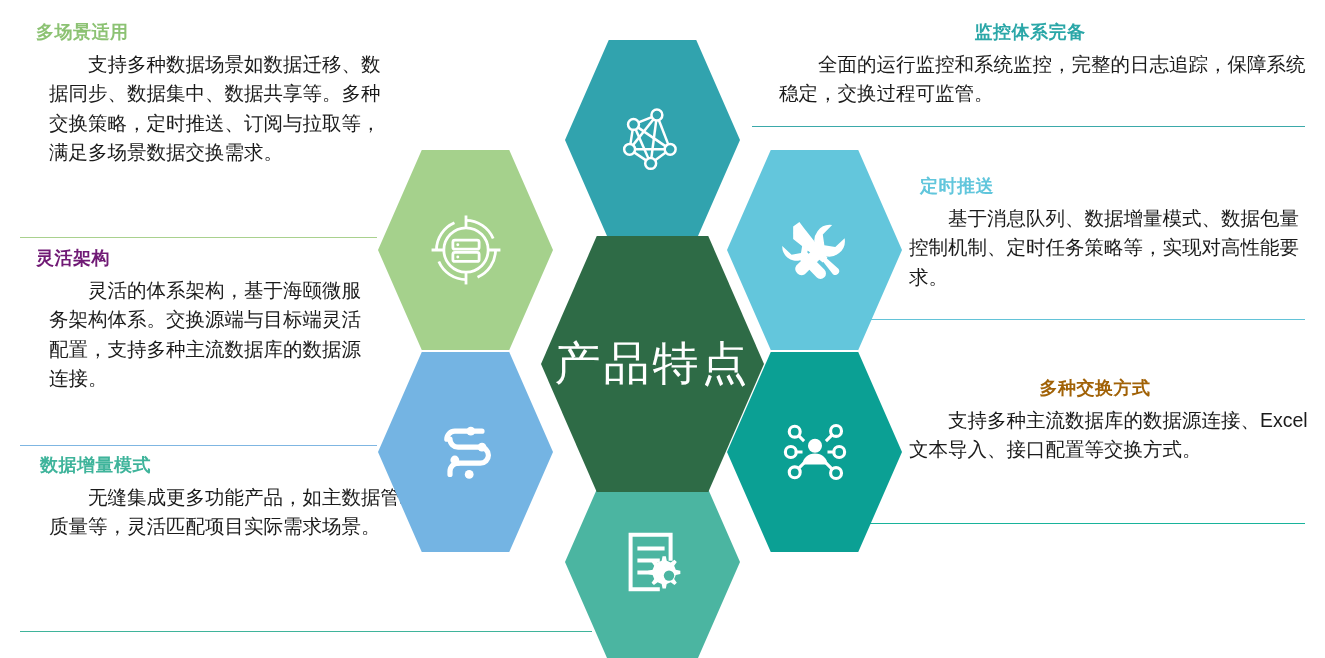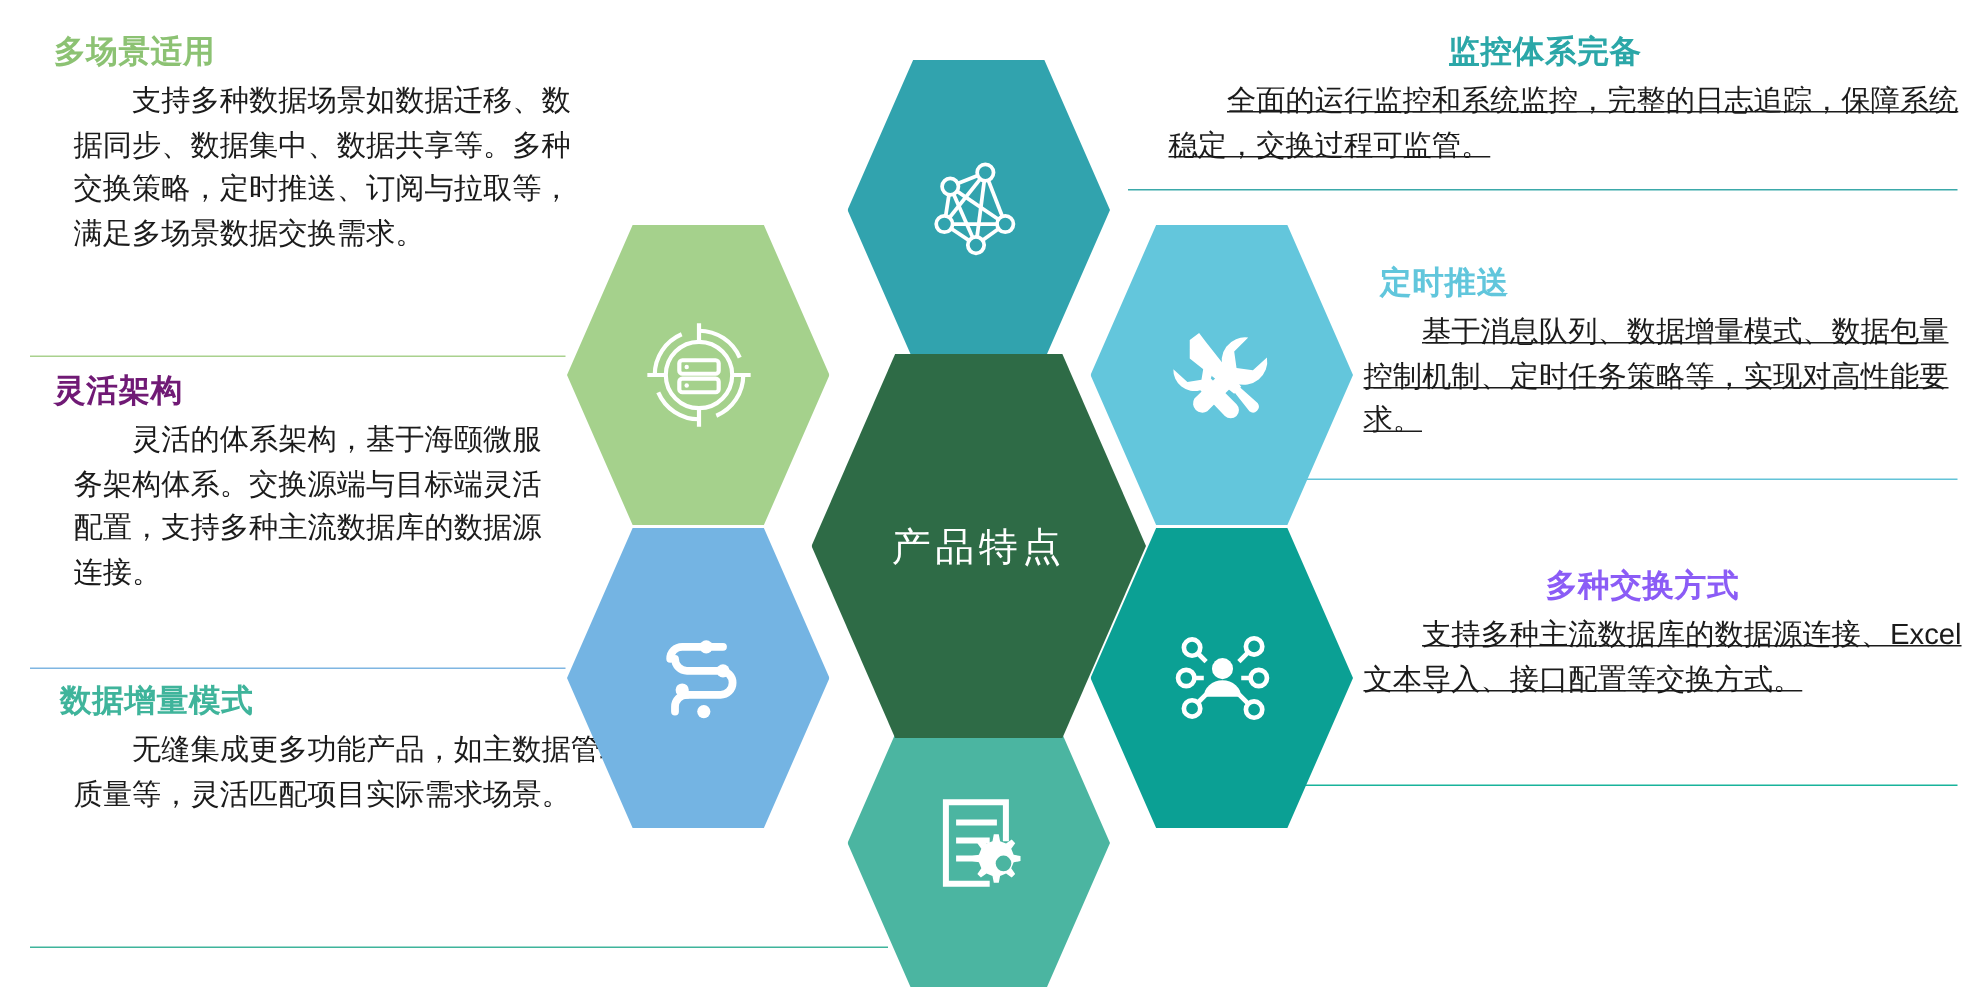--- a/index.html
+++ b/index.html
@@ -8,64 +8,64 @@
     width:1325px; height:658px;
     position:relative; overflow:hidden;
     font-family:"Liberation Sans","DejaVu Sans",sans-serif;
     -webkit-font-smoothing:antialiased;
   }
   #stage { position:absolute; inset:0; }
 
   
   .block { position:absolute; }
   .block .heading {
-    font-size:21px; font-weight:bold; line-height:1.2;
+    font-size:18px; font-weight:bold; line-height:1.2;
     white-space:nowrap; letter-spacing:.5px;
   }
   .block .body {
     font-size:19.5px; color:#1b1b1b; line-height:1.52;
     text-indent:2em; margin-top:6px;margin-left:29px;
   }
-  .block.right .body { text-indent:2em;text-decoration:underline; }
+  .block.right .body { text-indent:2em; }
 
   .divider { position:absolute; height:1px; }
 
   
   #blk-scenario   { left:20px;  top:22px;  width:372px; }
   #blk-scenario .heading { color:#8CC273; padding-left:16px; }
   #blk-arch       { left:20px;  top:248px; width:350px; }
   #blk-arch .heading { color:#701a75; padding-left:16px; }
   #blk-extend     { left:20px;  top:455px; width:470px; }
   #blk-extend .heading { color:#3FB49B; padding-left:20px; }
 
   
   #blk-monitor { left:750px; top:22px; width:560px; text-align:left;}
   #blk-monitor .heading { color:#2BA7A8; text-align:center; }
   #blk-reliable { left:880px; top:176px; width:430px; }
   #blk-reliable .heading { color:#61C6DC; padding-left:40px; }
   #blk-exchange { left:880px; top:378px; width:430px; }
-  #blk-exchange .heading { color:#8b5cf6; text-align:center; padding-left:0; }
+  #blk-exchange .heading { color:#a16207; text-align:center; padding-left:0; }
 
   
   #div-scenario { left:20px;  top:237px; width:357px; background:#A9D18E; }
   #div-arch     { left:20px;  top:445px; width:357px; background:#7FB6E2; }
   #div-extend   { left:20px;  top:631px; width:572px; background:#3FB49B; }
   #div-monitor  { left:752px; top:126px; width:553px; background:#3BA9AA; }
   #div-reliable { left:855px; top:319px; width:450px; background:#63C3D8; }
   #div-exchange { left:855px; top:523px; width:450px; background:#18B39B; }
 
   
   .hex {
     position:absolute;
     clip-path:polygon(25% 0%, 75% 0%, 100% 50%, 75% 100%, 25% 100%, 0% 50%);
     display:flex; align-items:center; justify-content:center;
   }
   .hex svg { display:block; }
   .hex .center-label {
-    color:#ffffff; font-size:26px; letter-spacing:3px;
+    color:#ffffff; font-size:46px; letter-spacing:3px;
     font-family:"Liberation Sans","DejaVu Sans",sans-serif;
     white-space:nowrap;
   }
 </style>
 </head>
 <body>
 
 <div id="stage">
 
   <div class="divider" id="div-scenario"></div>

